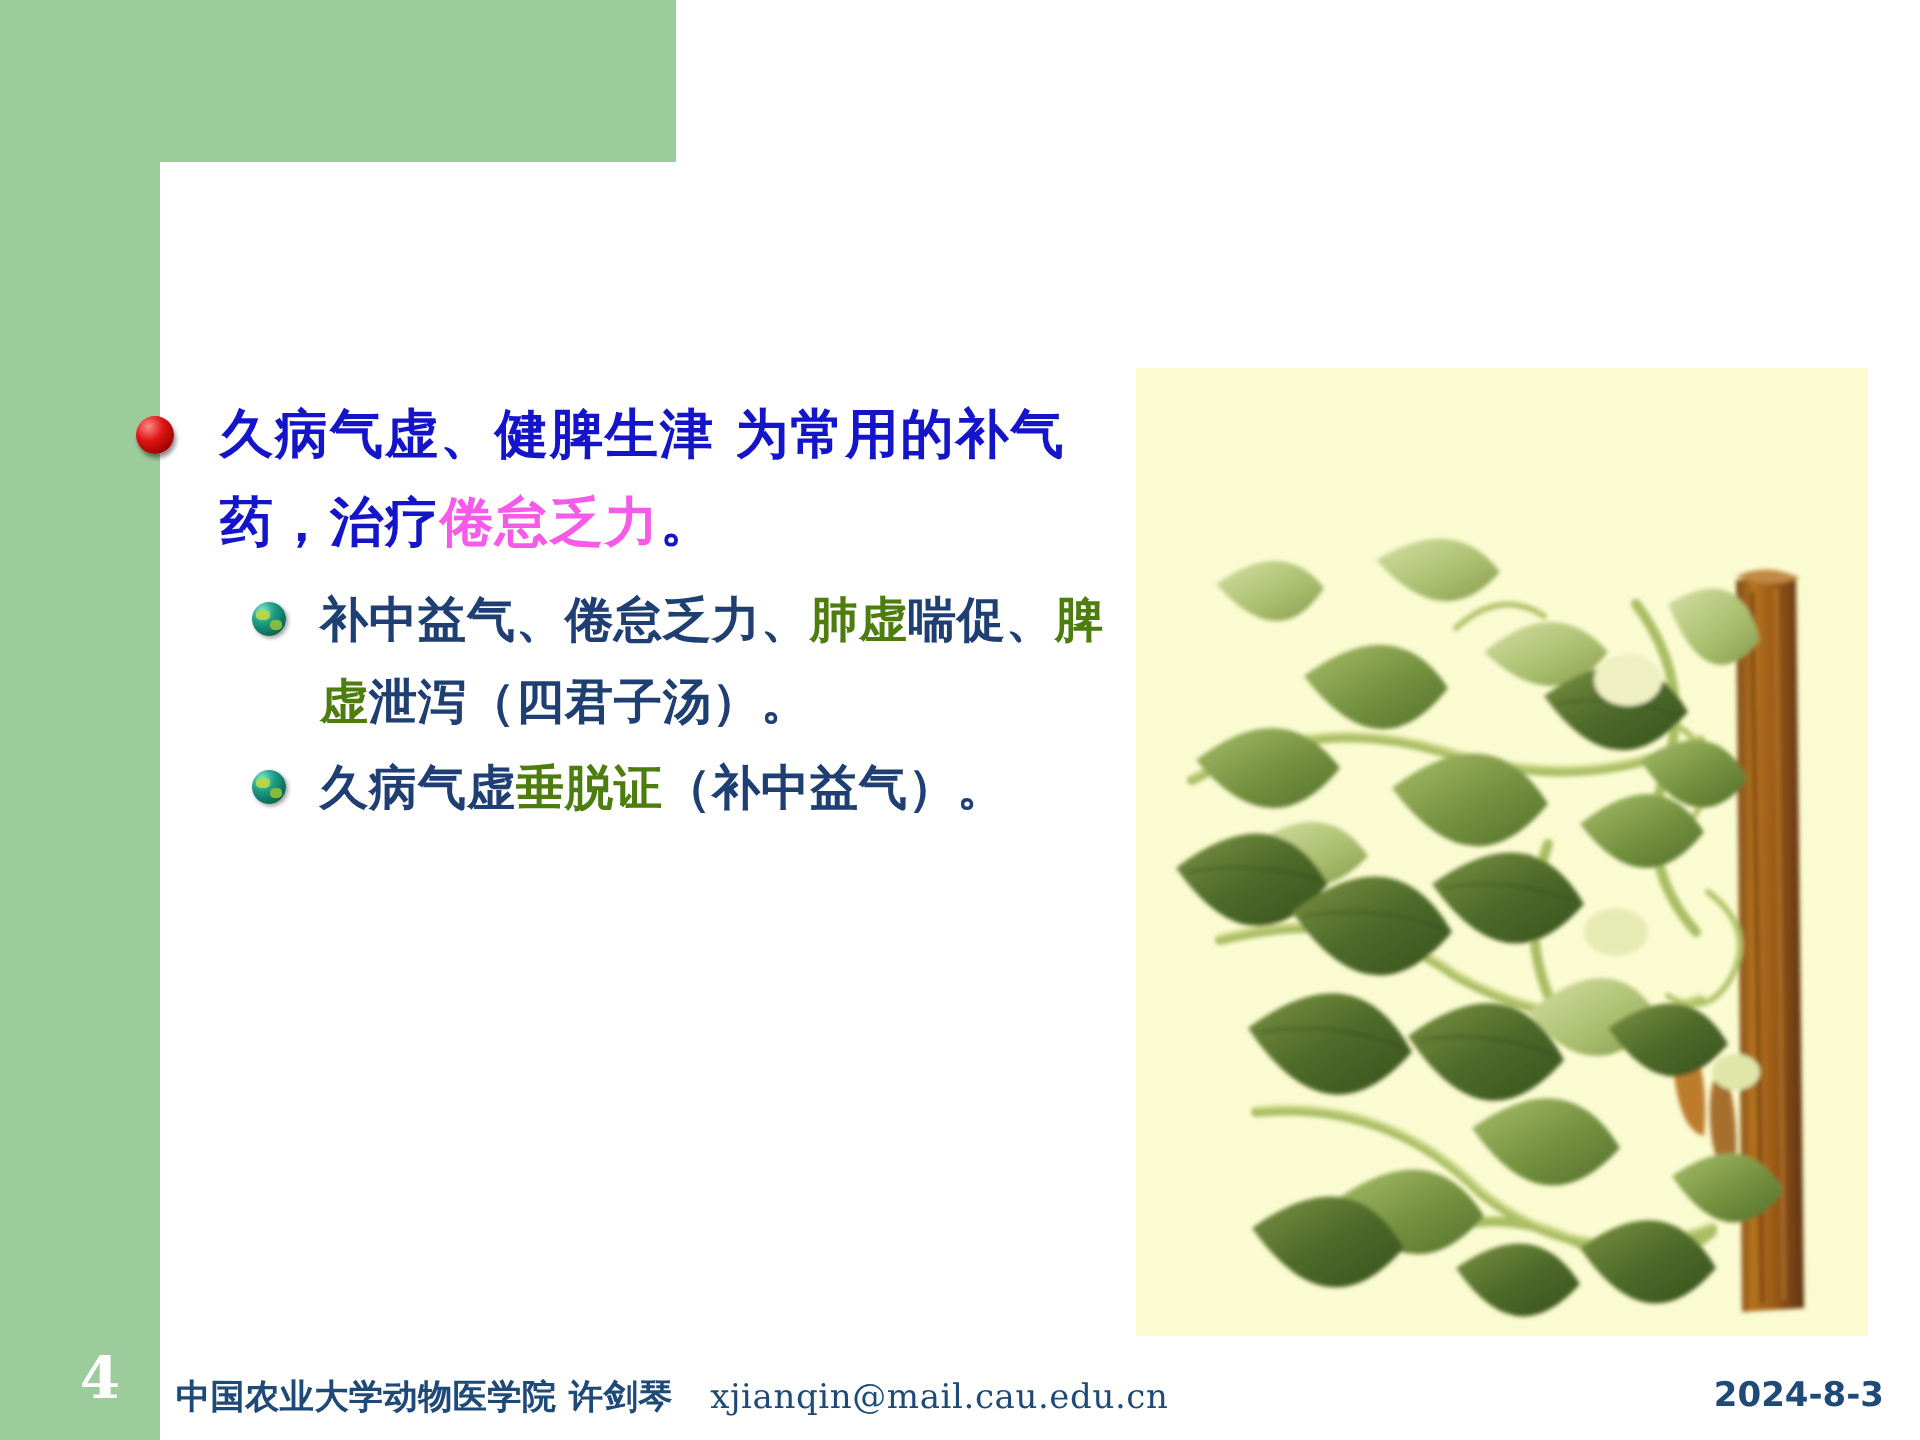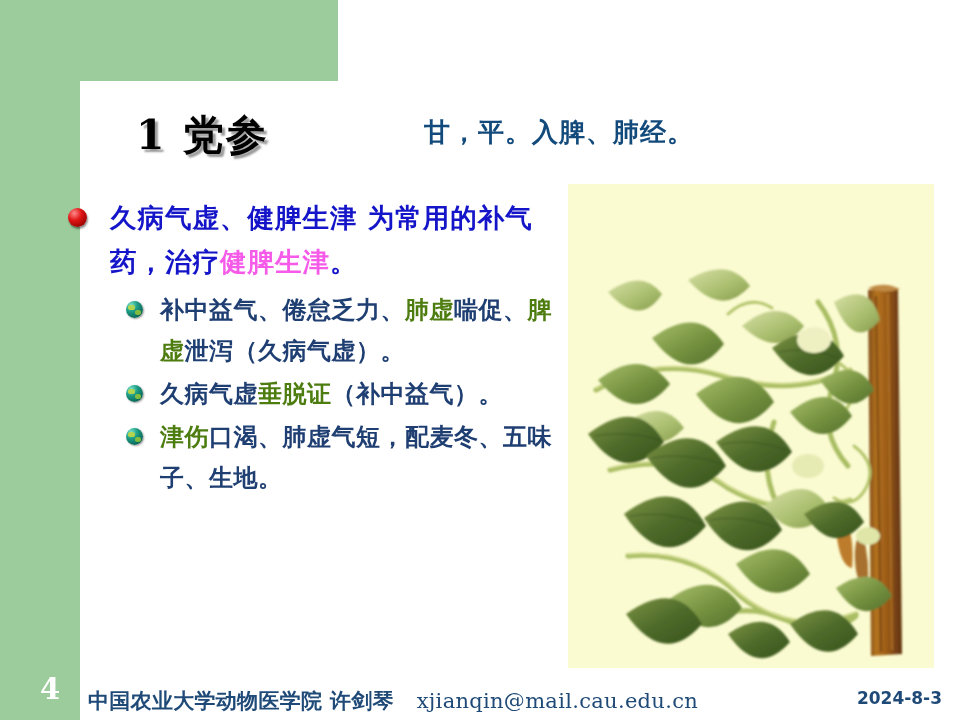--- a/index.html
+++ b/index.html
@@ -116,21 +116,21 @@
   
   .page-number {
     position:absolute; left:28px; top:672px;
     width:44px; text-align:center;
     font-family:"DejaVu Serif", serif;
     font-size:29px; font-weight:bold; color:#ffffff;
   }
   .footer-text {
     position:absolute; left:88px; top:687px;
     font-family:"DejaVu Serif", serif;
-    font-size:21px; font-weight:bold; color:#1f4a78;
+    font-size:17px; font-weight:bold; color:#1f4a78;
     white-space:nowrap;
     letter-spacing:0.3px;
   }
   .footer-email {
     font-family:"DejaVu Serif", serif;
     font-weight:normal;
   }
   .footer-date {
     position:absolute; right:18px; top:688px;
     font-family:"DejaVu Sans", sans-serif;
@@ -141,54 +141,46 @@
 </style>
 </head>
 <body>
 
 <div id="slide">
 
   <div class="green-left-strip"></div>
   <div class="green-top-block"></div>
   <div class="white-panel"></div>
 
-  <div class="title">1 党参</div>
-  <div class="subtitle">甘，平。入脾、肺经。</div>
 
   <div class="body-block">
 
     <div class="bullet-l1">
       <span class="sphere-red"></span>
       <div class="l1-text">
-        <span>久病气虚、健脾生津 为常用的补气药，治疗</span><span class="magenta">健脾生津</span><span>。</span>
+        <span>久病气虚、健脾生津 为常用的补气药，治疗</span><span class="magenta">倦怠乏力</span><span>。</span>
       </div>
     </div>
 
     <div class="sub-list">
 
       <div class="bullet-l2">
         <span class="globe"></span>
         <div class="l2-text">
-          <span>补中益气、倦怠乏力、</span><span class="red">肺虚</span><span>喘促、</span><span class="red">脾虚</span><span>泄泻（久病气虚）。</span>
+          <span>补中益气、倦怠乏力、</span><span class="red">肺虚</span><span>喘促、</span><span class="red">脾虚</span><span>泄泻（四君子汤）。</span>
         </div>
       </div>
 
       <div class="bullet-l2">
         <span class="globe"></span>
         <div class="l2-text">
           <span>久病气虚</span><span class="red">垂脱证</span><span>（补中益气）。</span>
         </div>
       </div>
 
-      <div class="bullet-l2">
-        <span class="globe"></span>
-        <div class="l2-text">
-          <span class="red">津伤</span><span>口渴、肺虚气短，配麦冬、五味子、生地。</span>
-        </div>
-      </div>
 
     </div>
   </div>
 
   <div class="picture">
     <svg class="pic-canvas" viewBox="0 0 366 484" preserveAspectRatio="none">
       <defs>
         <linearGradient id="rootG" x1="0" y1="0" x2="1" y2="0">
           <stop offset="0%" stop-color="#7d4b1c"></stop>
           <stop offset="25%" stop-color="#b5741f"></stop>

